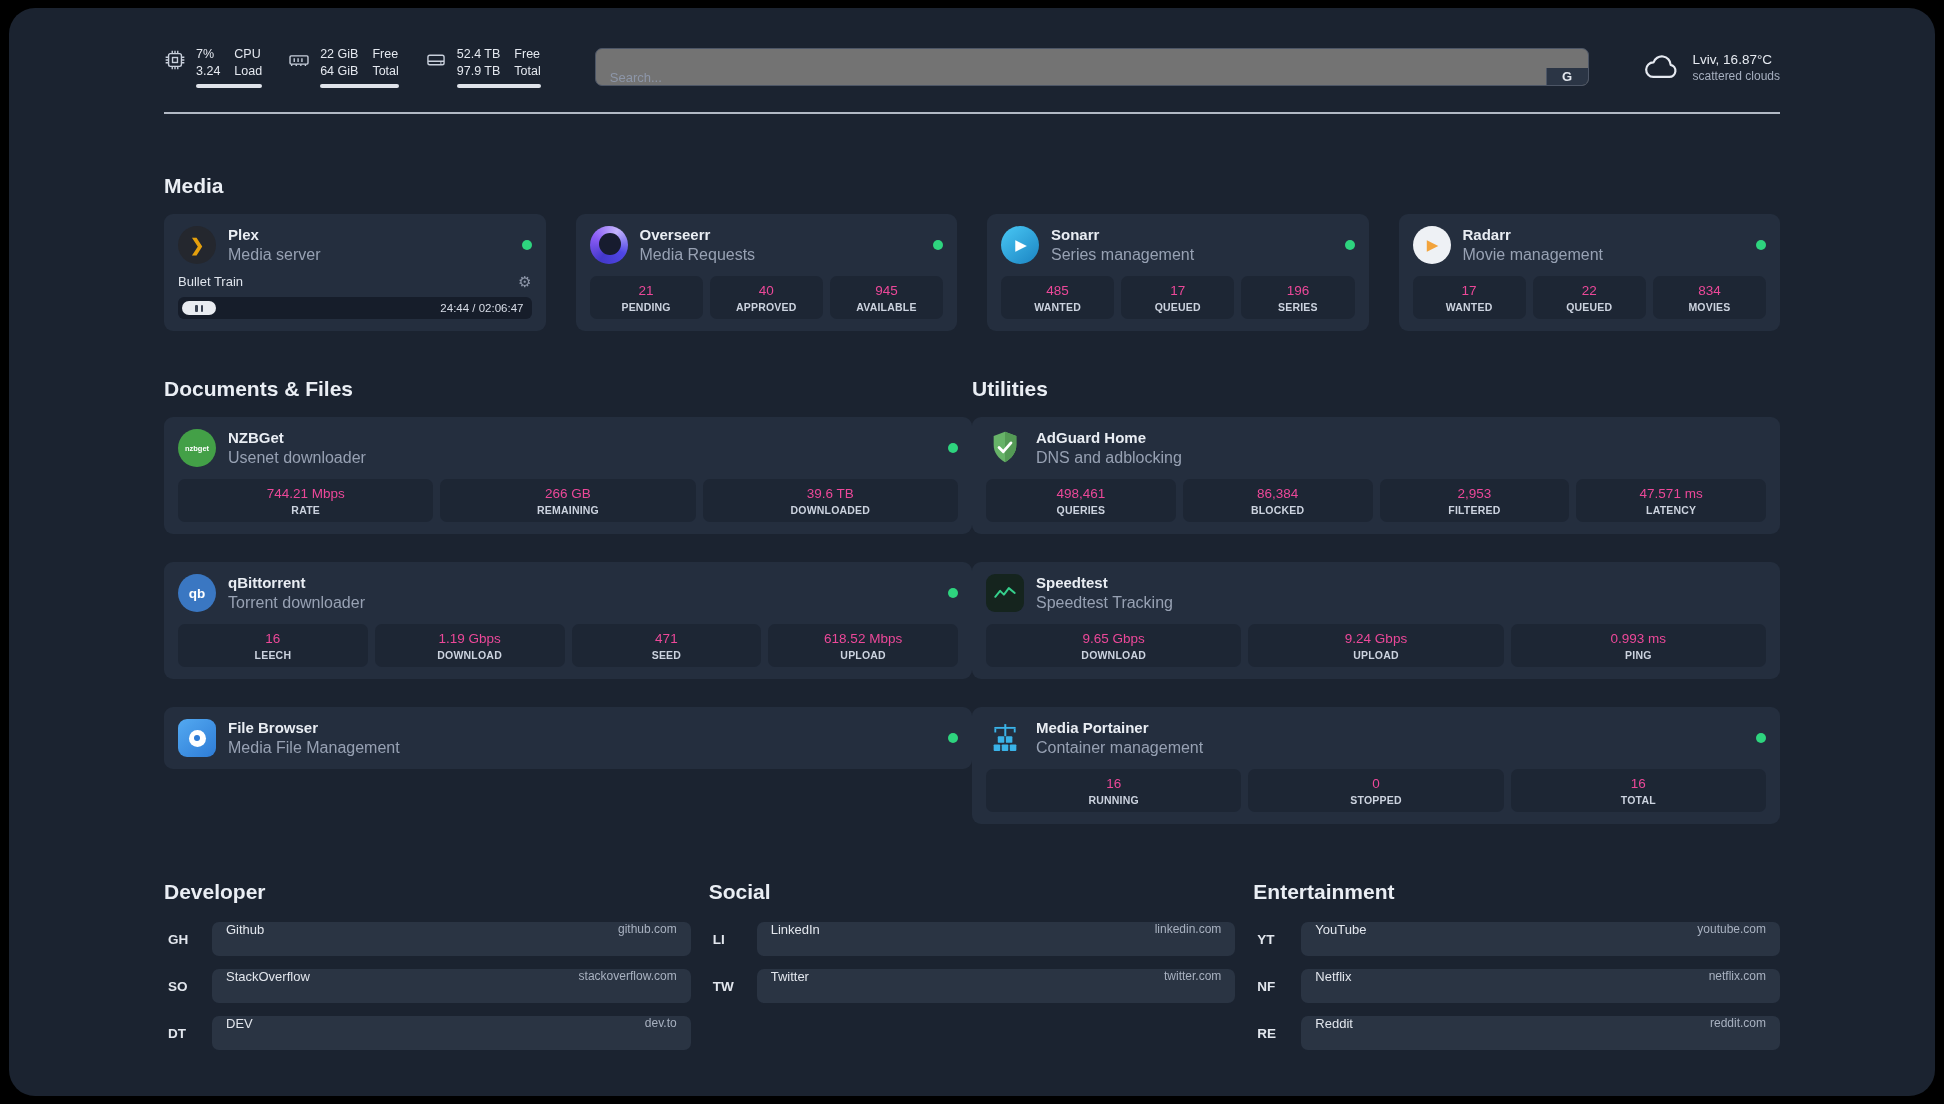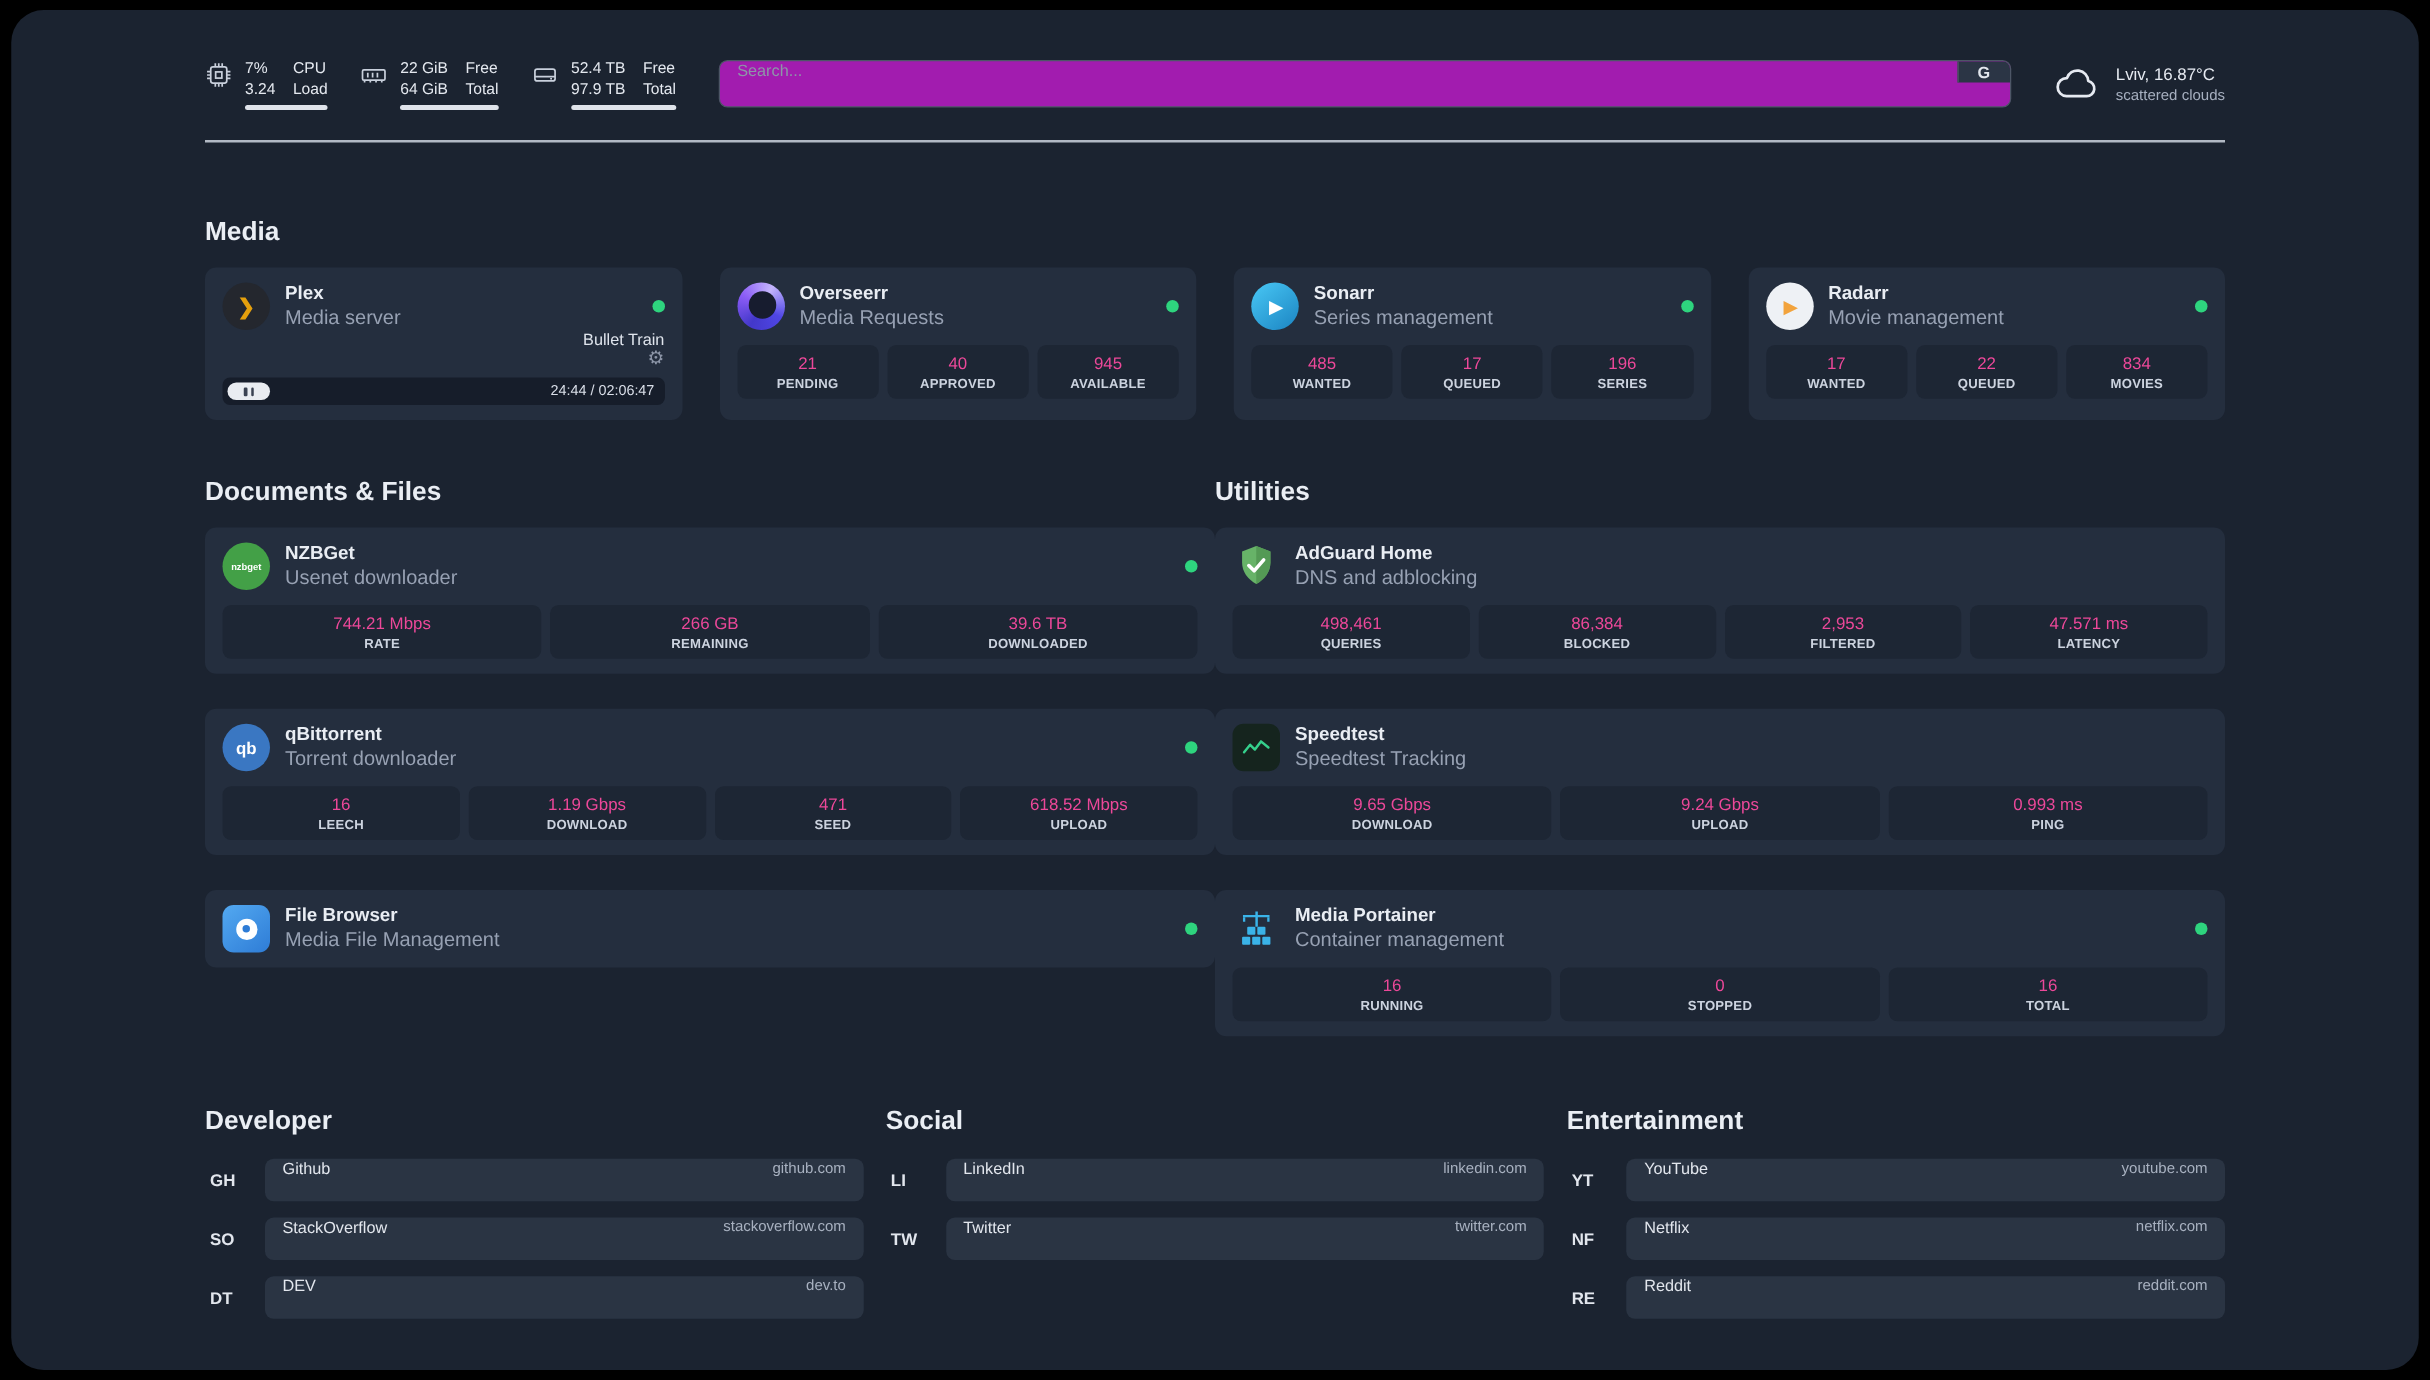--- a/index.html
+++ b/index.html
@@ -15,22 +15,22 @@
 
   
   .topbar{display:flex;align-items:center;}
   .resources{display:flex;gap:26px;flex:none;}
   .resource{display:flex;gap:10px;align-items:flex-start;}
   .res-icon{margin-top:3px;flex:none;}
   .res-cols{display:flex;gap:14px;}
   .res-col{display:flex;flex-direction:column;font-size:12.5px;line-height:1.32;color:#e4e8ef;}
   .res-bar{height:4px;background:#dfe3ea;border-radius:2px;margin-top:5px;}
 
-  .search{flex:1;display:flex;height:36px;margin:0 34px;border:1px solid #4d5666;
-    border-radius:7px;background:#a21caf;overflow:hidden;align-items:flex-start;}
+  .search{flex:1;display:flex;height:36px;margin:0 54px;border:1px solid #4d5666;
+    border-radius:7px;background:#737373;overflow:hidden;align-items:flex-end;}
   .search input{flex:1;background:transparent;border:0;outline:0;color:#dfe4ec;
     font-size:13px;padding:0 14px;font-family:inherit;}
   .search input::placeholder{color:#8d96a8;}
   .search-btn{width:42px;border:0;border-left:1px solid #4d5666;background:#2b3545;
     color:#e2e6ed;font-size:13px;font-weight:700;cursor:pointer;font-family:inherit;}
 
   .weather{display:flex;gap:12px;align-items:center;flex:none;}
   .weather-loc{font-size:13.5px;color:#e6eaf1;}
   .weather-cond{font-size:12px;color:#a6afbf;margin-top:2px;}
 
@@ -53,21 +53,21 @@
   .app-name{font-size:15px;font-weight:600;color:#e9edf3;line-height:1.25;}
   .app-sub{font-size:16px;color:#97a1b3;margin-top:1px;}
   .dot{width:10px;height:10px;border-radius:50%;background:#2ed47e;margin-left:auto;flex:none;}
 
   .stats{display:flex;gap:7px;margin-top:12px;}
   .stat{flex:1;background:#1d2634;border-radius:7px;padding:7px 4px 6px;text-align:center;}
   .stat-value{font-size:13.5px;color:#ec4899;}
   .stat-label{font-size:10.5px;font-weight:700;color:#ccd3df;margin-top:3px;letter-spacing:.2px;}
 
   
-  .player-top{display:flex;align-items:flex-end;margin-top:0;flex-direction:column;}
+  .player-top{display:flex;align-items:center;margin-top:10px;}
   .player-title{font-size:13px;color:#dfe4ec;}
   .gear{margin-left:auto;color:#8d96a8;font-size:15px;line-height:1;cursor:pointer;}
   .player-track{height:22px;background:#161d2a;border-radius:6px;display:flex;align-items:center;
     padding:0 8px 0 4px;margin-top:8px;}
   .pause-pill{width:34px;height:14px;background:#e9ecf1;border-radius:7px;display:flex;
     align-items:center;justify-content:center;gap:3px;cursor:pointer;flex:none;}
   .pause-pill i{width:2.5px;height:7px;background:#3a4252;border-radius:1px;display:block;}
   .player-time{margin-left:auto;font-size:11.5px;color:#d9dee8;}
 
   

